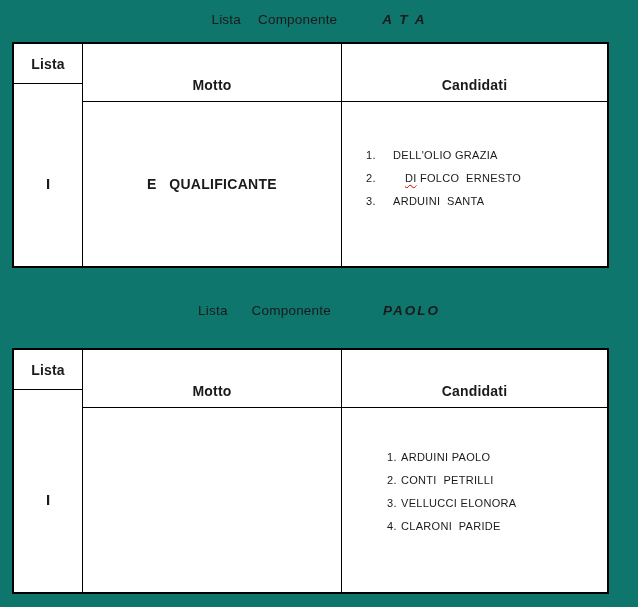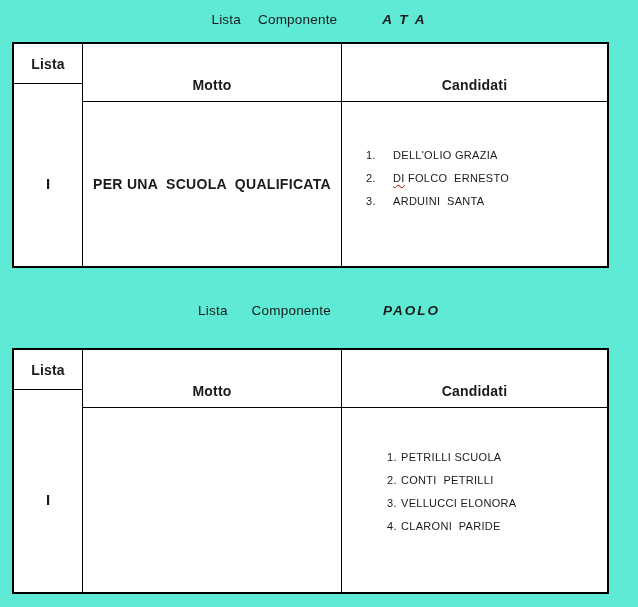--- a/index.html
+++ b/index.html
@@ -1,20 +1,20 @@
 <!DOCTYPE html>
 <html><head>
 <meta charset="utf-8">
 <style>
   html, body { margin: 0; padding: 0; background: #ffffff; }
   .page {
     position: relative;
     width: 638px;
     height: 607px;
-    background: #5eead4;
+    background: #0f766e;
     color: #1a1a1a;
     font-family: "Liberation Sans", sans-serif;
     overflow: hidden;
   }
 
   
   .doc-title {
     position: absolute;
     left: 0; right: 0;
     display: flex;
@@ -108,20 +108,21 @@
   .cand-num { display: inline-block; }
   #table-1 .cand-num { width: 27px; }
   #table-2 .cand-num { width: 14px; }
 
   .misspelled {
     text-decoration-line: underline;
     text-decoration-style: wavy;
     text-decoration-color: #cc0000;
     text-decoration-thickness: 1px;
     text-underline-offset: 2px;
+    margin-left: 12px;
   }
 </style>
 </head>
 <body>
 
 <div class="page">
 
   <div class="doc-title" id="title-1">
     <span>Lista</span>
     <span>Componente</span>
@@ -132,21 +133,21 @@
     <div class="col col-lista">
       <div class="hcell">Lista</div>
       <div class="bcell">
         <span class="lista-val">I</span>
       </div>
     </div>
     <div class="col col-motto">
       <div class="hcell">Motto</div>
       <div class="bcell">
         <div class="motto">
-          <div>PER UNA  SCUOLA  QUALIFICATA</div>
+          <div>E   QUALIFICANTE</div>
         </div>
       </div>
     </div>
     <div class="col col-cand">
       <div class="hcell">Candidati</div>
       <div class="bcell">
         <div class="cand-list">
           <div class="cand-item">
             <span class="cand-num">1.</span>
             <span>DELL'OLIO GRAZIA</span>
@@ -179,21 +180,21 @@
     </div>
     <div class="col col-motto">
       <div class="hcell">Motto</div>
     </div>
     <div class="col col-cand">
       <div class="hcell">Candidati</div>
       <div class="bcell">
         <div class="cand-list">
           <div class="cand-item">
             <span class="cand-num">1.</span>
-            <span>PETRILLI SCUOLA</span>
+            <span>ARDUINI PAOLO</span>
           </div>
           <div class="cand-item">
             <span class="cand-num">2.</span>
             <span>CONTI  PETRILLI</span>
           </div>
           <div class="cand-item">
             <span class="cand-num">3.</span>
             <span>VELLUCCI ELONORA</span>
           </div>
           <div class="cand-item">

